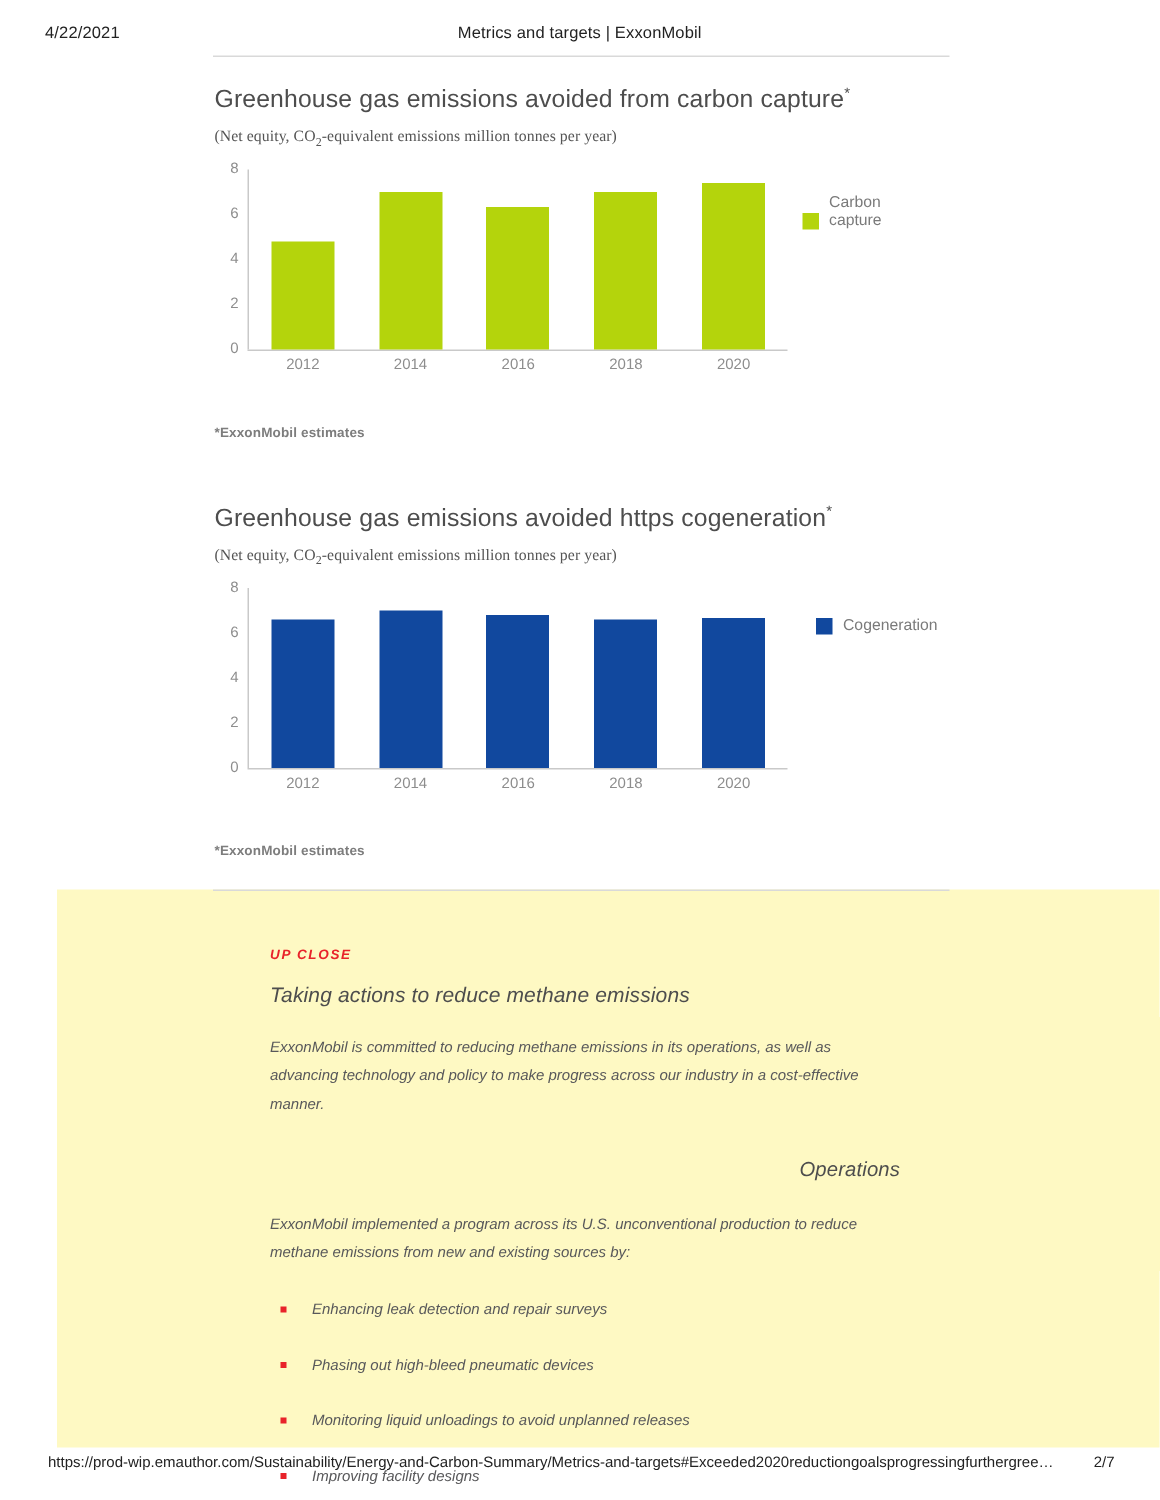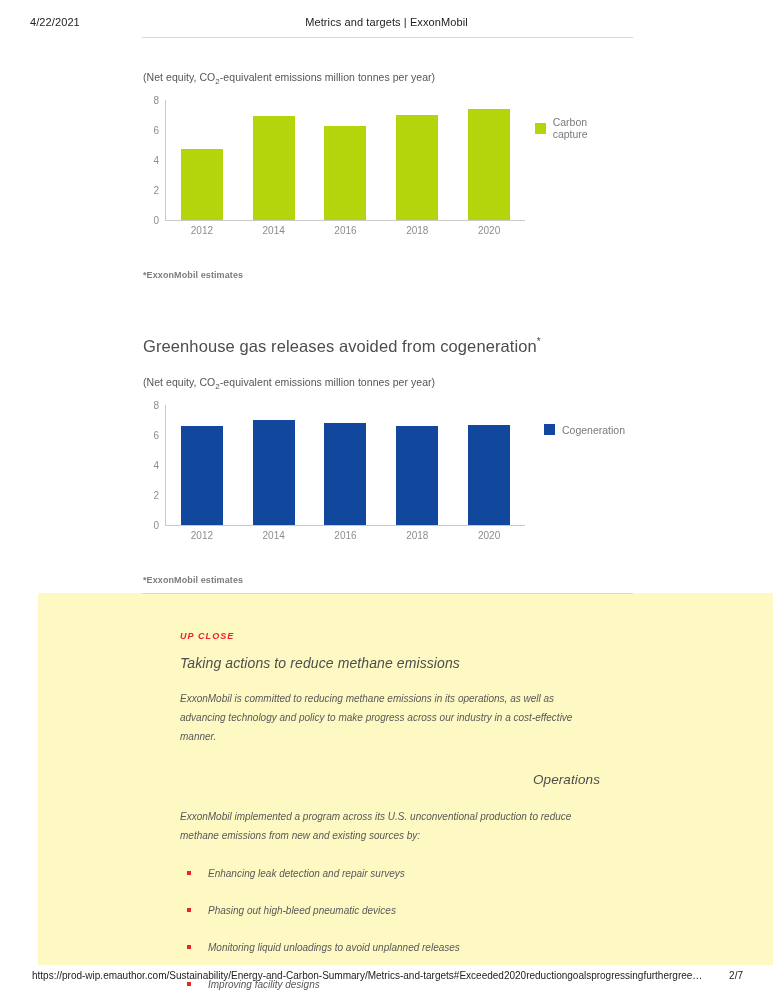--- a/index.html
+++ b/index.html
@@ -64,24 +64,25 @@
     letter-spacing: 0.1px;
     line-height: 22px;
   }
   .chart-title .sup {
     font-size: 10px;
     vertical-align: super;
     color: #4d4d4d;
   }
   .chart-subtitle {
     margin-left: 143px;
-    margin-top: 19px;
+    margin-top: 8px;
     font-size: 10.5px;
     color: #555;
     letter-spacing: 0.05px;
+    font-family: Liberation Serif, serif;
   }
   .chart-subtitle sub { font-size: 8px; }
 
   .plot-wrap {
     position: relative;
     margin-left: 143px;
     margin-top: 14px;
     width: 480px;
     height: 140px;
   }
@@ -145,21 +146,21 @@
     text-align: center;
     font-size: 10px;
     color: #8d8d8d;
   }
 
   .legend {
     position: absolute;
     left: 392px;
     top: 16px;
     display: flex;
-    align-items: center;
+    align-items: flex-end;
     gap: 7px;
   }
   #chart-block-2 .legend { top: 19px; left: 401px; }
   .legend-swatch {
     width: 11px; height: 11px;
     display: inline-block;
   }
   .legend-label {
     font-size: 10.5px;
     color: #7a7a7a;
@@ -272,20 +273,21 @@
 
 <div class="page">
 
   <div class="print-header">
     <span class="print-date">4/22/2021</span>
     <span class="print-title">Metrics and targets | ExxonMobil</span>
   </div>
   <div class="rule rule-top"></div>
 
   <div class="chart-block" id="chart-block-1">
+    <div class="chart-title"><span>Greenhouse gas emissions avoided from carbon capture</span><span class="sup">*</span></div>
     <div class="chart-subtitle"><span>(Net equity, CO</span><sub>2</sub><span>-equivalent emissions million tonnes per year)</span></div>
 
     <div class="plot-wrap">
       <div class="y-labels" id="y1">
           <div class="y-label" style="top: 120px;">0</div>
           <div class="y-label" style="top: 90px;">2</div>
           <div class="y-label" style="top: 60px;">4</div>
           <div class="y-label" style="top: 30px;">6</div>
           <div class="y-label" style="top: 0px;">8</div>
         </div>
@@ -318,21 +320,21 @@
       <div class="legend">
         <span class="legend-swatch" id="sw1" style="background: rgb(180, 212, 12);"></span>
         <span class="legend-label">Carbon capture</span>
       </div>
     </div>
 
     <div class="footnote">*ExxonMobil estimates</div>
   </div>
 
   <div class="chart-block" id="chart-block-2">
-    <div class="chart-title"><span>Greenhouse gas releases avoided from cogeneration</span><span class="sup">*</span></div>
+    <div class="chart-title"><span>Greenhouse gas emissions avoided https cogeneration</span><span class="sup">*</span></div>
     <div class="chart-subtitle"><span>(Net equity, CO</span><sub>2</sub><span>-equivalent emissions million tonnes per year)</span></div>
 
     <div class="plot-wrap">
       <div class="y-labels" id="y2">
           <div class="y-label" style="top: 120px;">0</div>
           <div class="y-label" style="top: 90px;">2</div>
           <div class="y-label" style="top: 60px;">4</div>
           <div class="y-label" style="top: 30px;">6</div>
           <div class="y-label" style="top: 0px;">8</div>
         </div>

